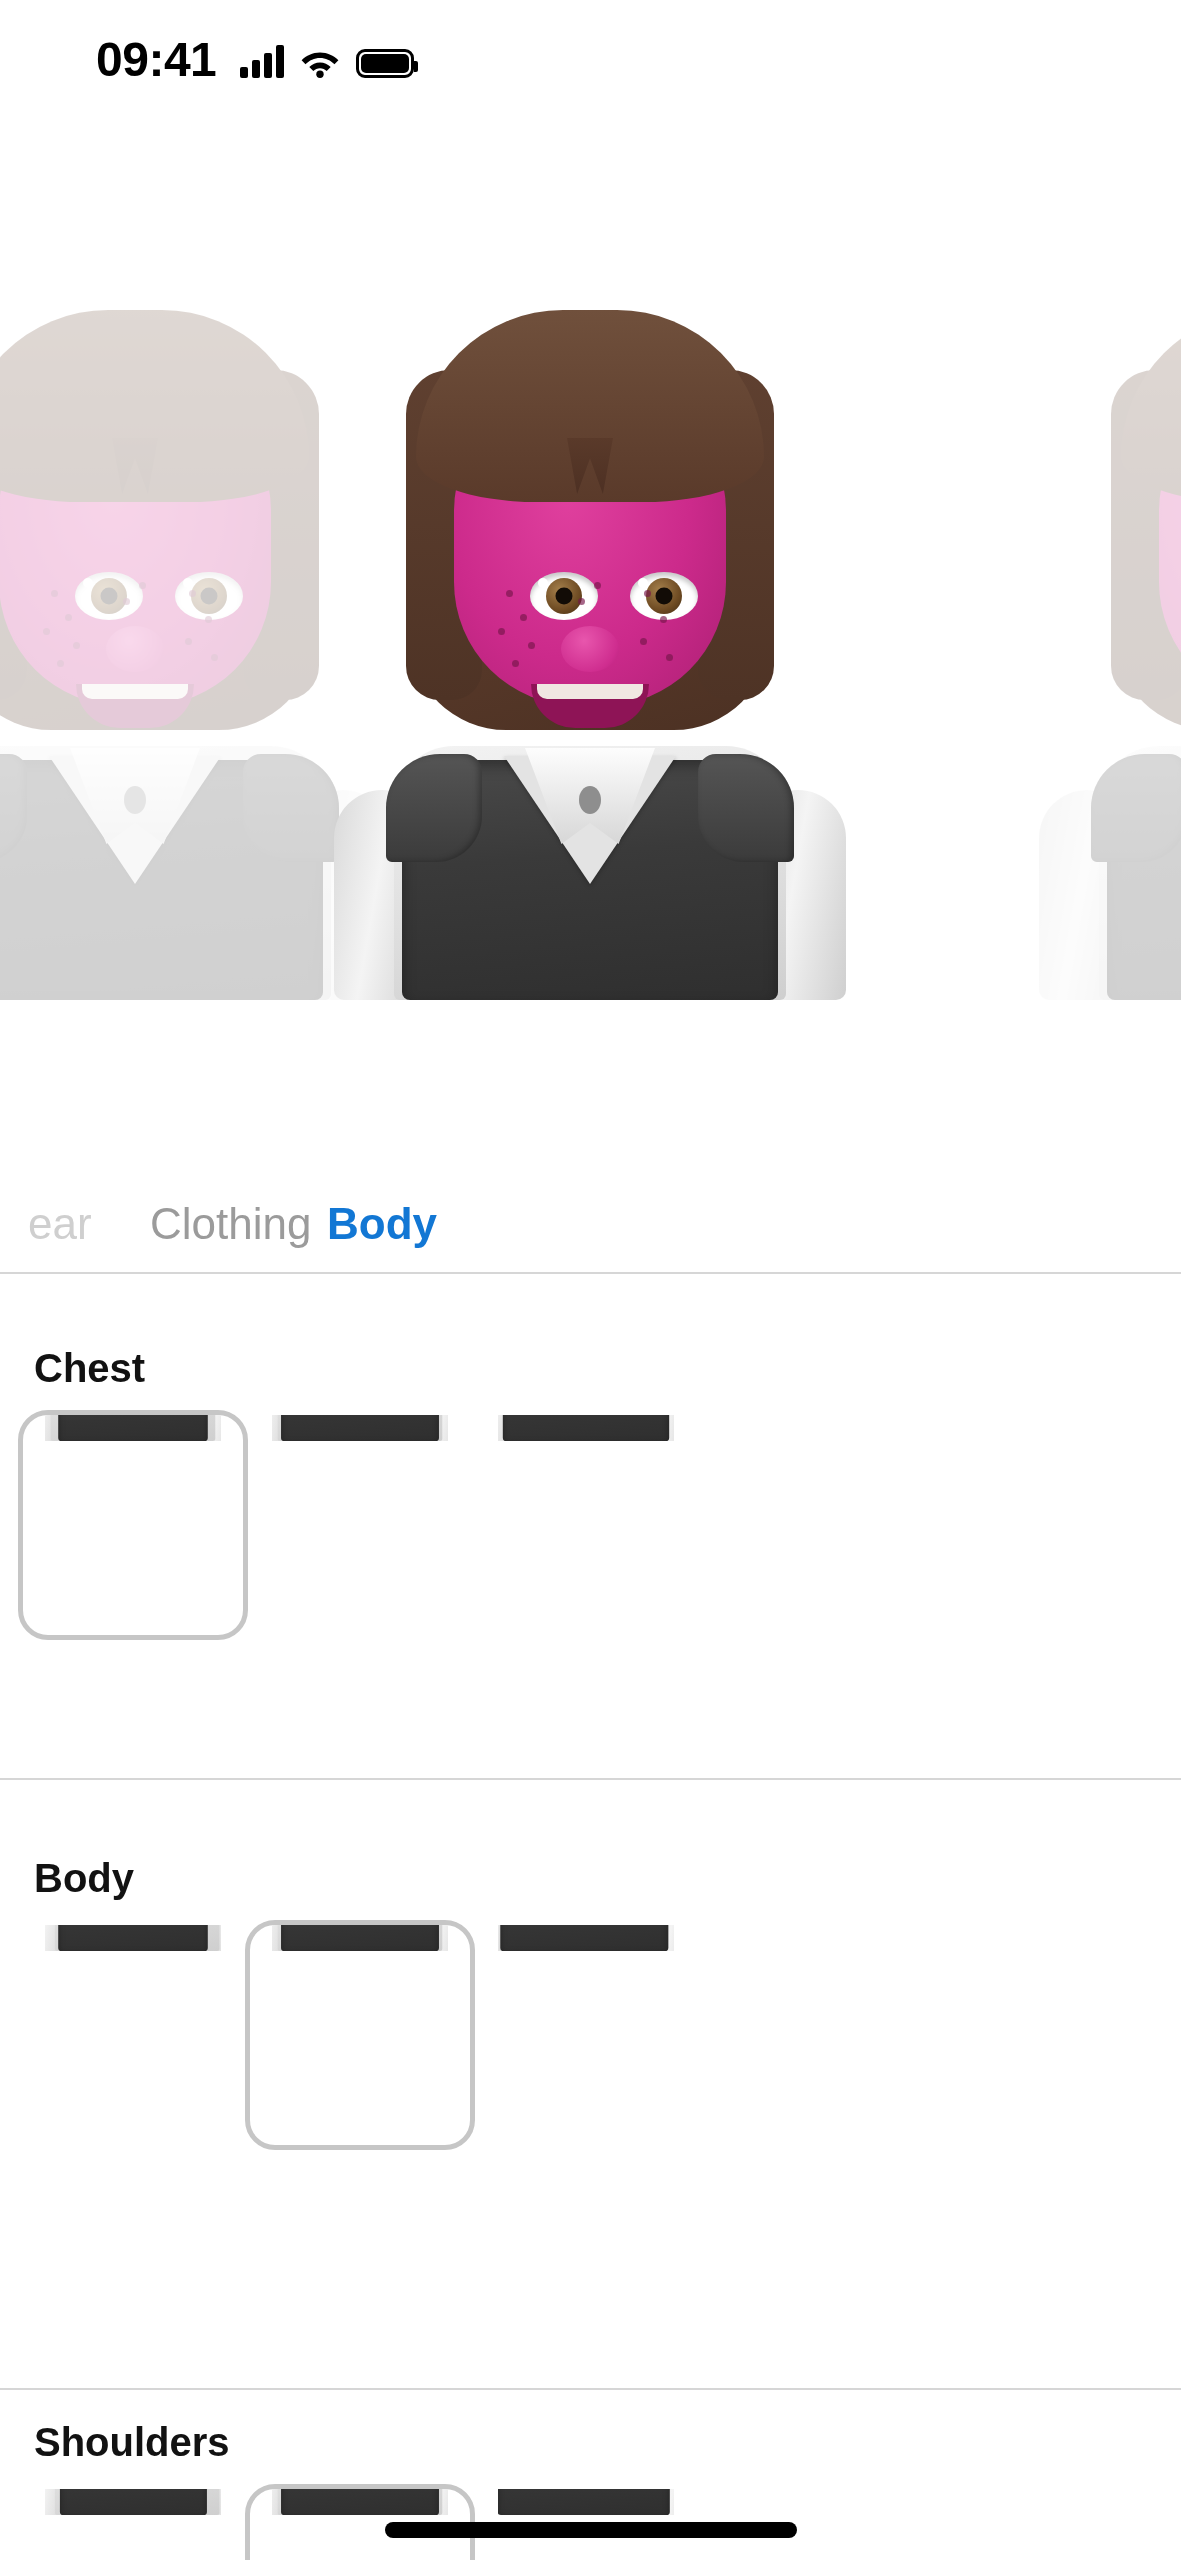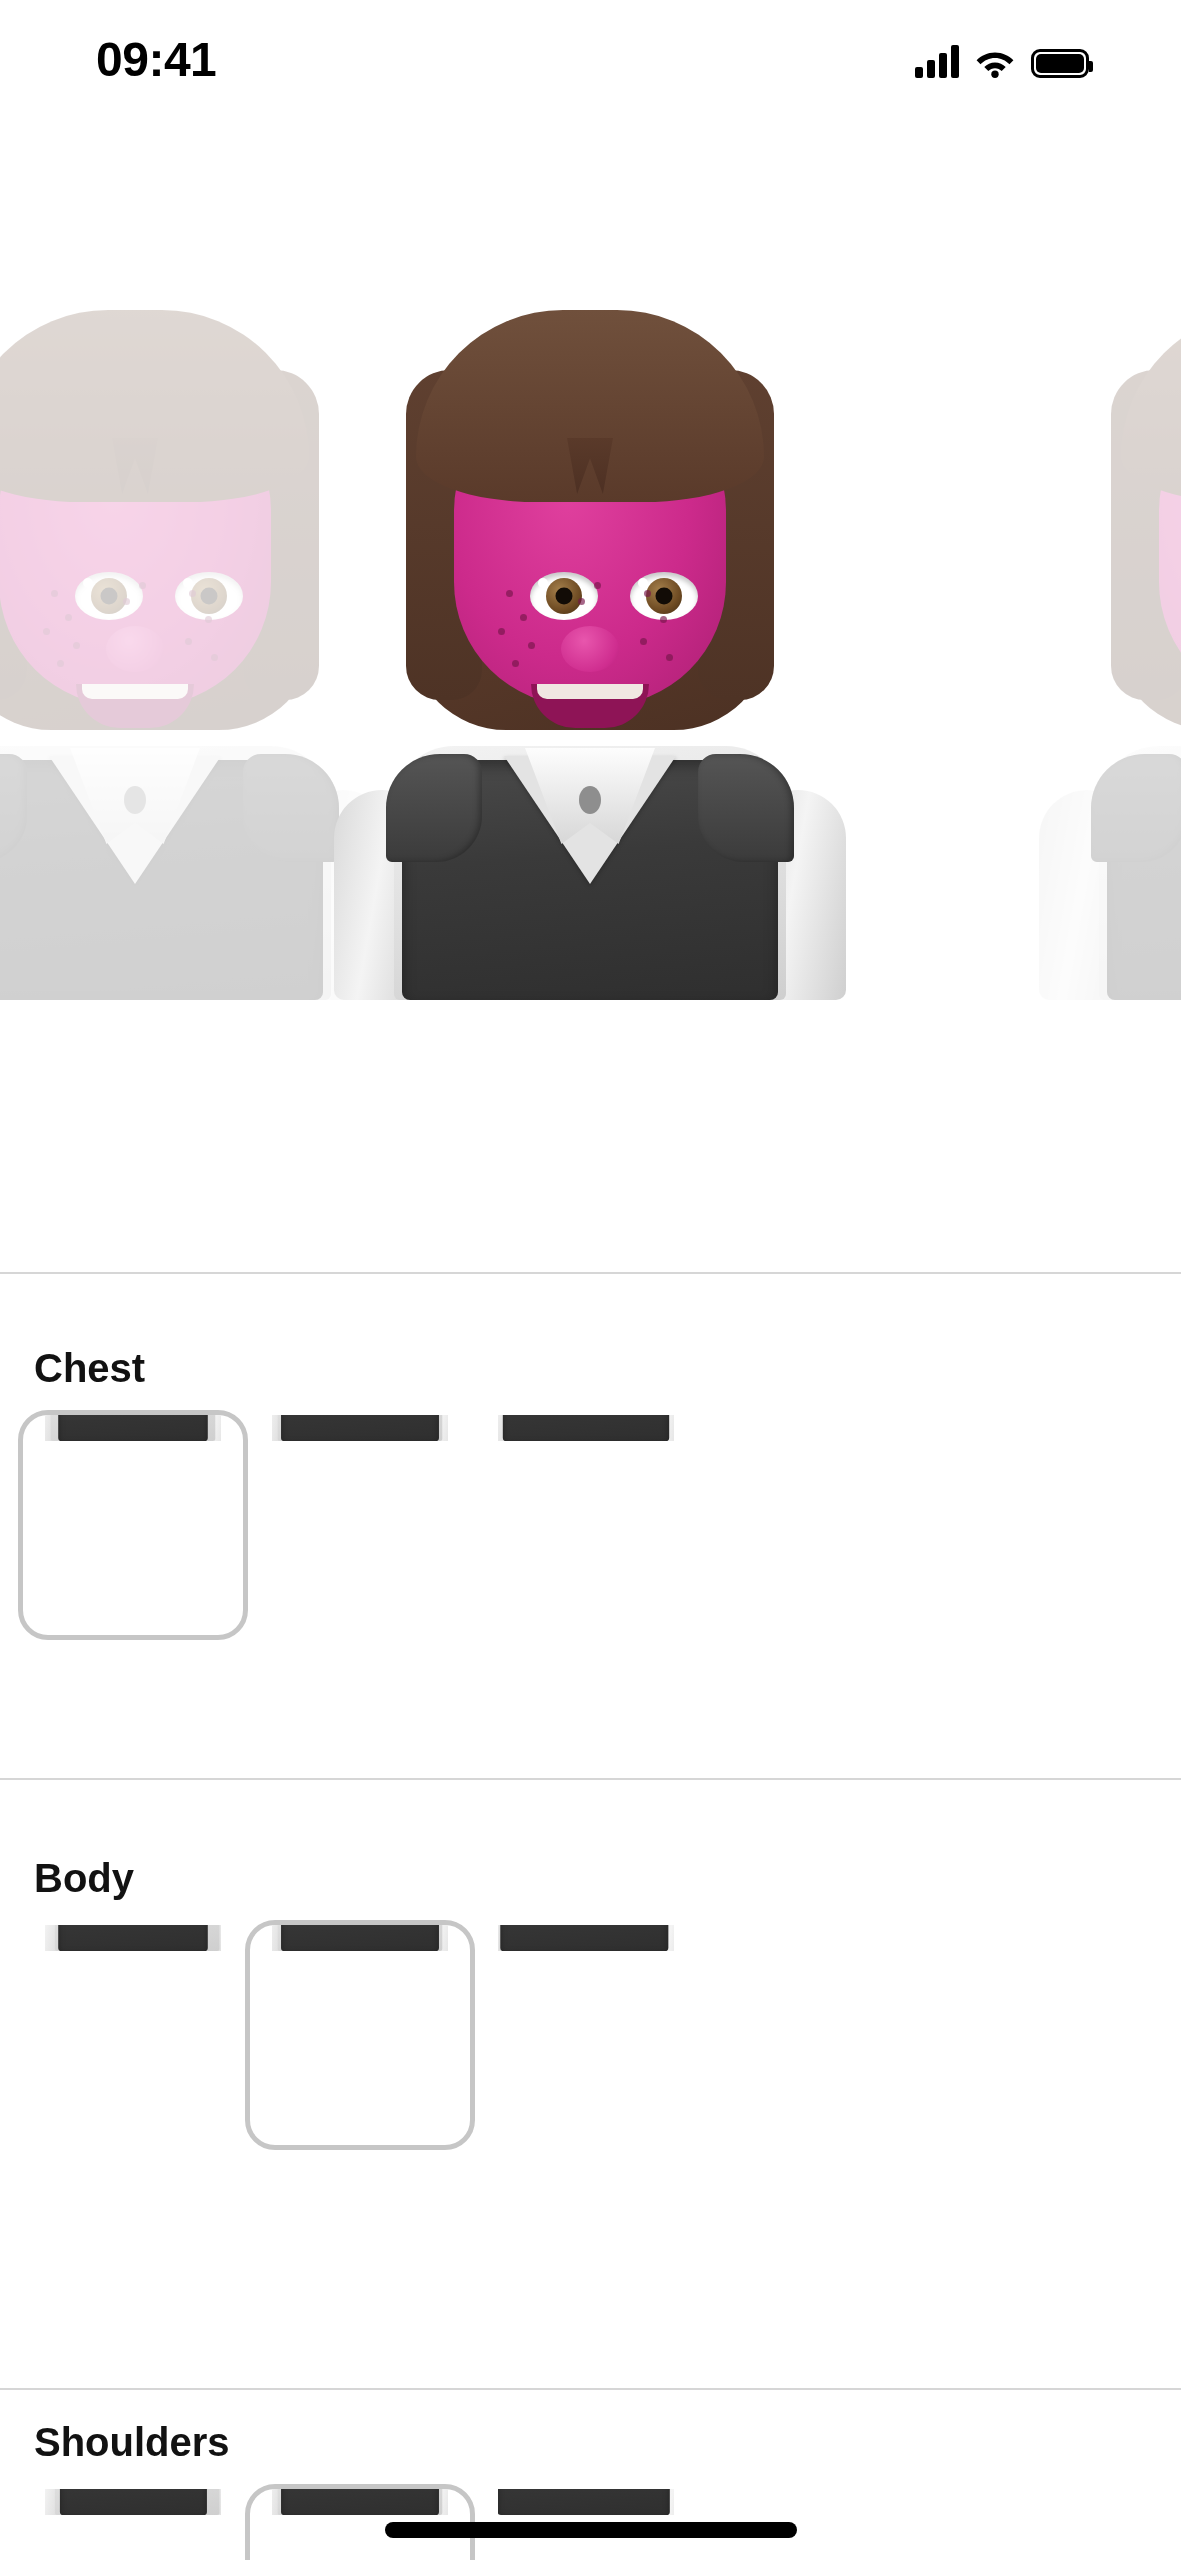--- a/index.html
+++ b/index.html
@@ -8,21 +8,21 @@
     width:1181px; height:2560px;
     background:#ffffff;
     font-family:"Liberation Sans", sans-serif;
     overflow:hidden;
   }
   .phone { position:relative; width:1181px; height:2560px; background:#fff; overflow:hidden; }
 
   
   .status-bar{
     position:absolute; top:0; left:0; width:1181px; height:110px;
-    display:flex; align-items:center; justify-content:space-between;
+    display:flex; align-items:center; 
     padding:0 92px 0 96px;
     gap:24px;
   }
   .status-time{
     font-size:48px; font-weight:600; color:#000; letter-spacing:-0.5px;
     line-height:1; padding-top:10px;
   }
   .status-right{ display:flex; align-items:flex-end; gap:16px; padding-top:12px; }
   .sig{ display:flex; align-items:flex-end; gap:4px; height:34px; }
   .sig i{ display:block; width:8px; background:#000; border-radius:2px; }
@@ -384,20 +384,25 @@
             
             
             
           </div>
           <div class="bangs"></div>
         </div>
       </div>
     </div>
   </div>
 
+  <div class="tab-bar">
+    <button class="tab t0">ear</button>
+    <button class="tab t1">Clothing</button>
+    <button class="tab t2">Body</button>
+  </div>
   <div class="tab-divider"></div>
 
   <div class="section" style="top:1348px">
     <div class="section-title">Chest</div>
     <div class="row">
 
       <div class="cell c0 selected">
         <div class="thumb">
           <div class="thumb-inner">
             <div class="memoji">

